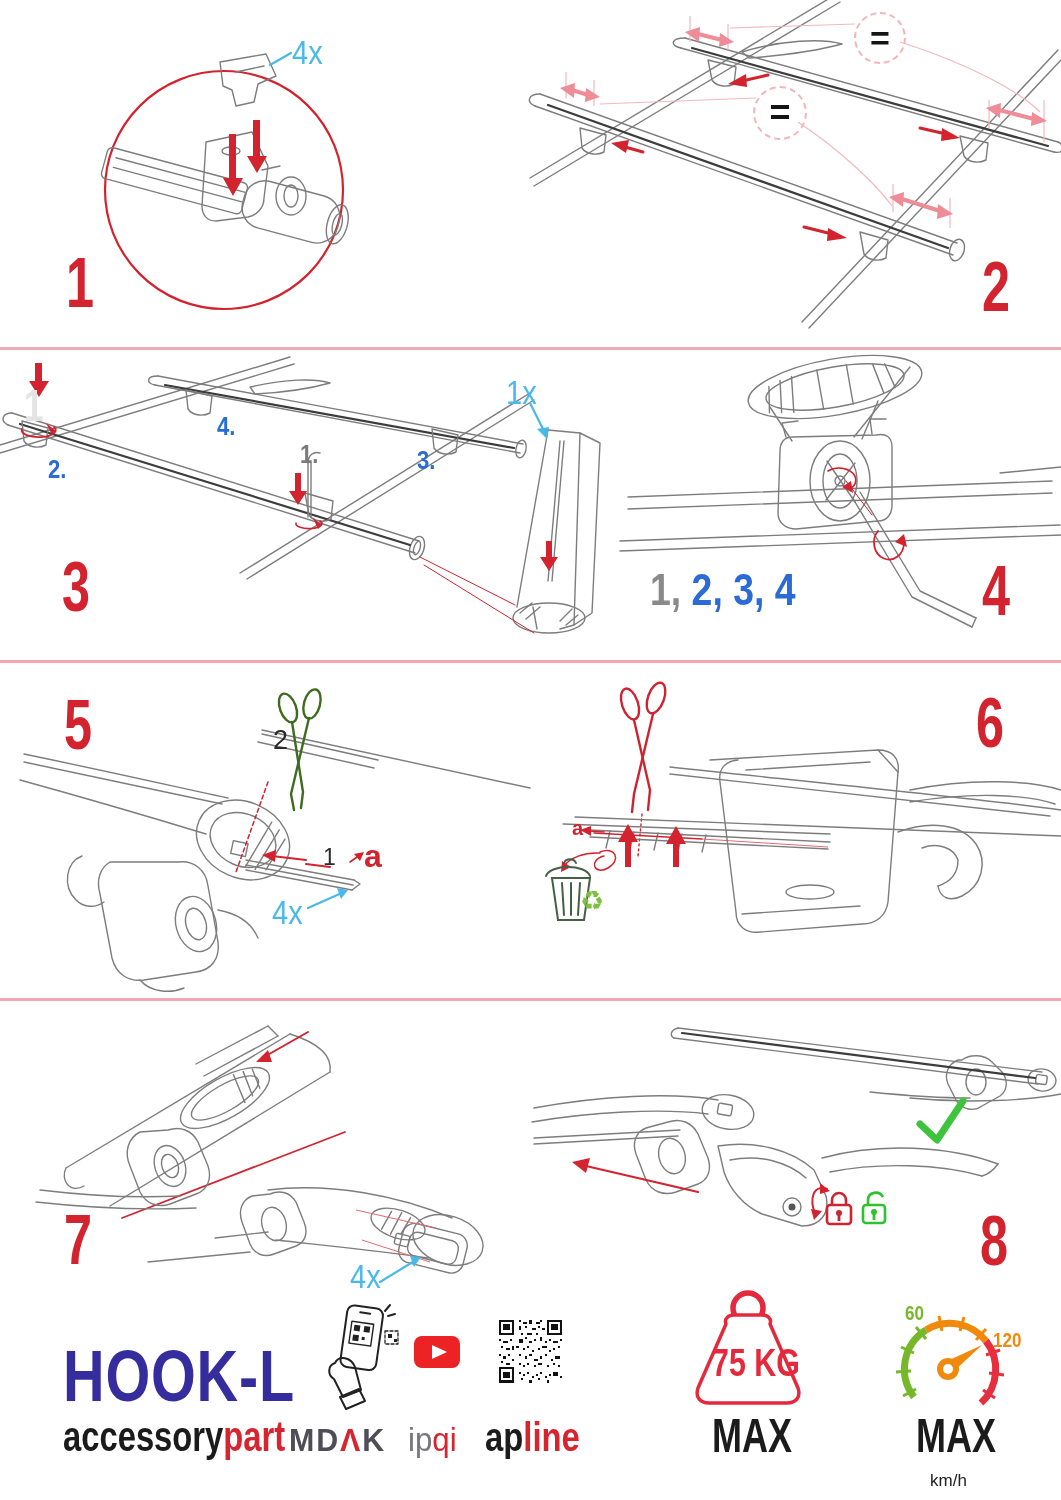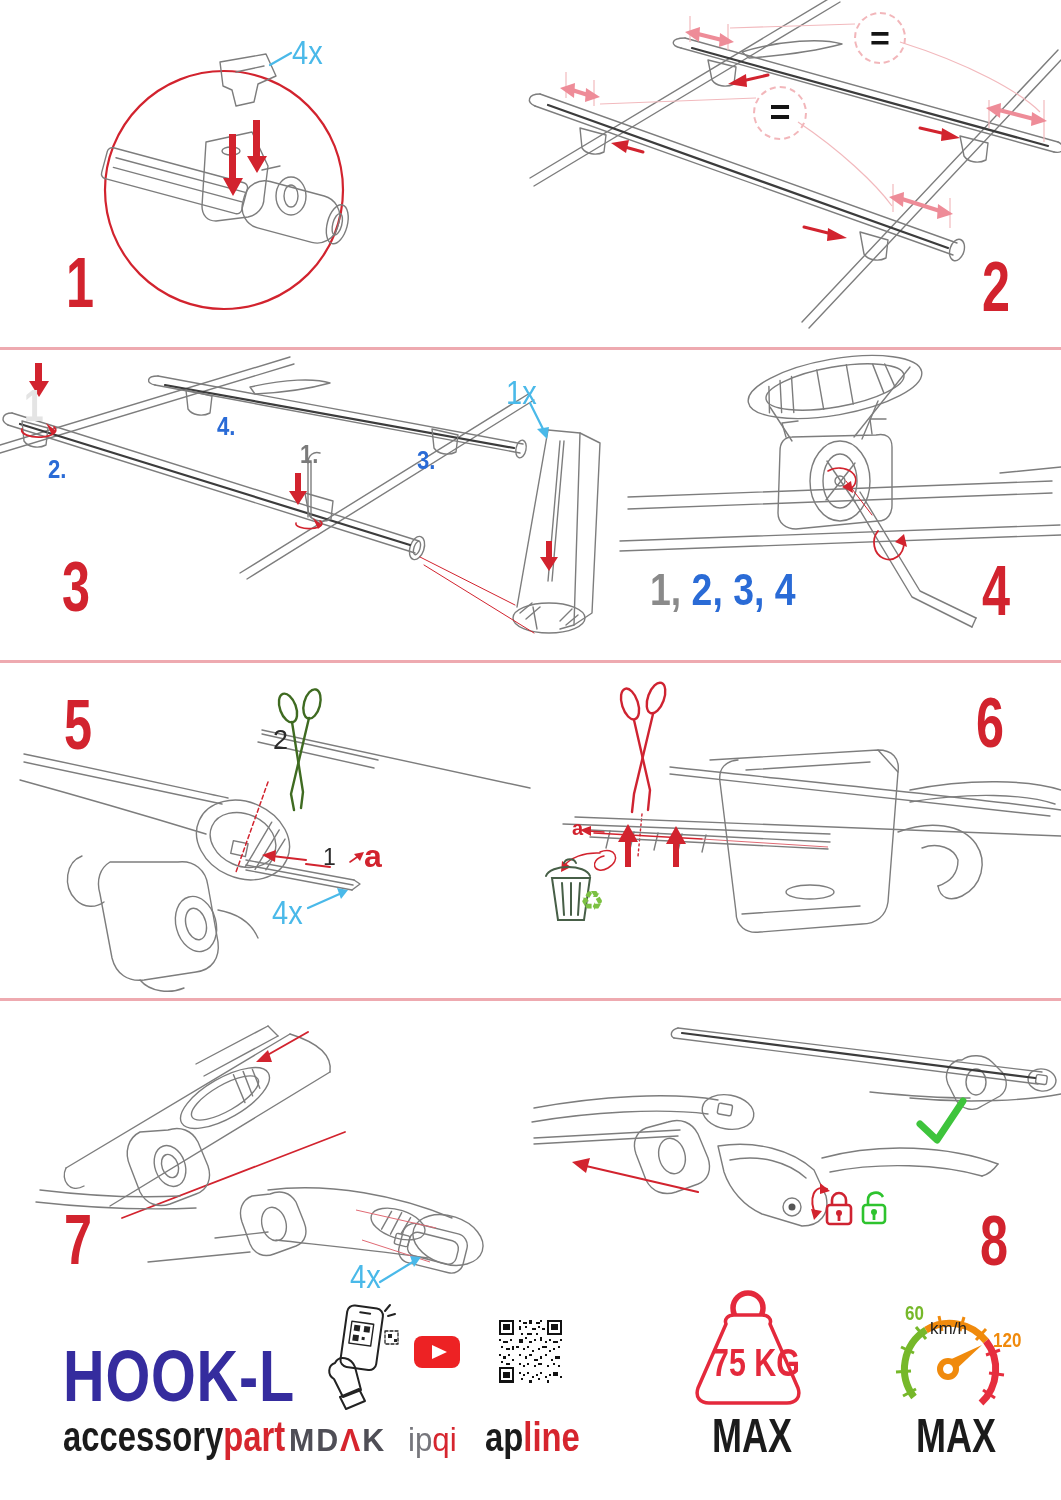--- a/index.html
+++ b/index.html
@@ -666,16 +666,16 @@
       <line x1="101" y1="55" x2="115" y2="50" stroke="#e62e3e"></line>
       <line x1="104" y1="73" x2="119" y2="75" stroke="#e62e3e"></line>
       <line x1="98" y1="90" x2="110" y2="98" stroke="#e62e3e"></line>
     </g>
     <polygon points="97,45 60,62 66,74" fill="#f08a0c"></polygon>
     <circle cx="63" cy="69" r="11" fill="#f08a0c"></circle>
     <circle cx="63" cy="69" r="5" fill="#ffffff"></circle>
   </svg>
   <span class="t g60" style="left:905px;top:1303px">60</span>
   <span class="t g120" style="left:993px;top:1330px">120</span>
-  <span class="t kmh" style="left:930px;top:1320px">km/h</span>
+  <span class="t kmh" style="left:930px;top:1472px">km/h</span>
   <span class="t max" style="left:916px;top:1412px">MAX</span>
 
 </div>
 
 </body></html>

